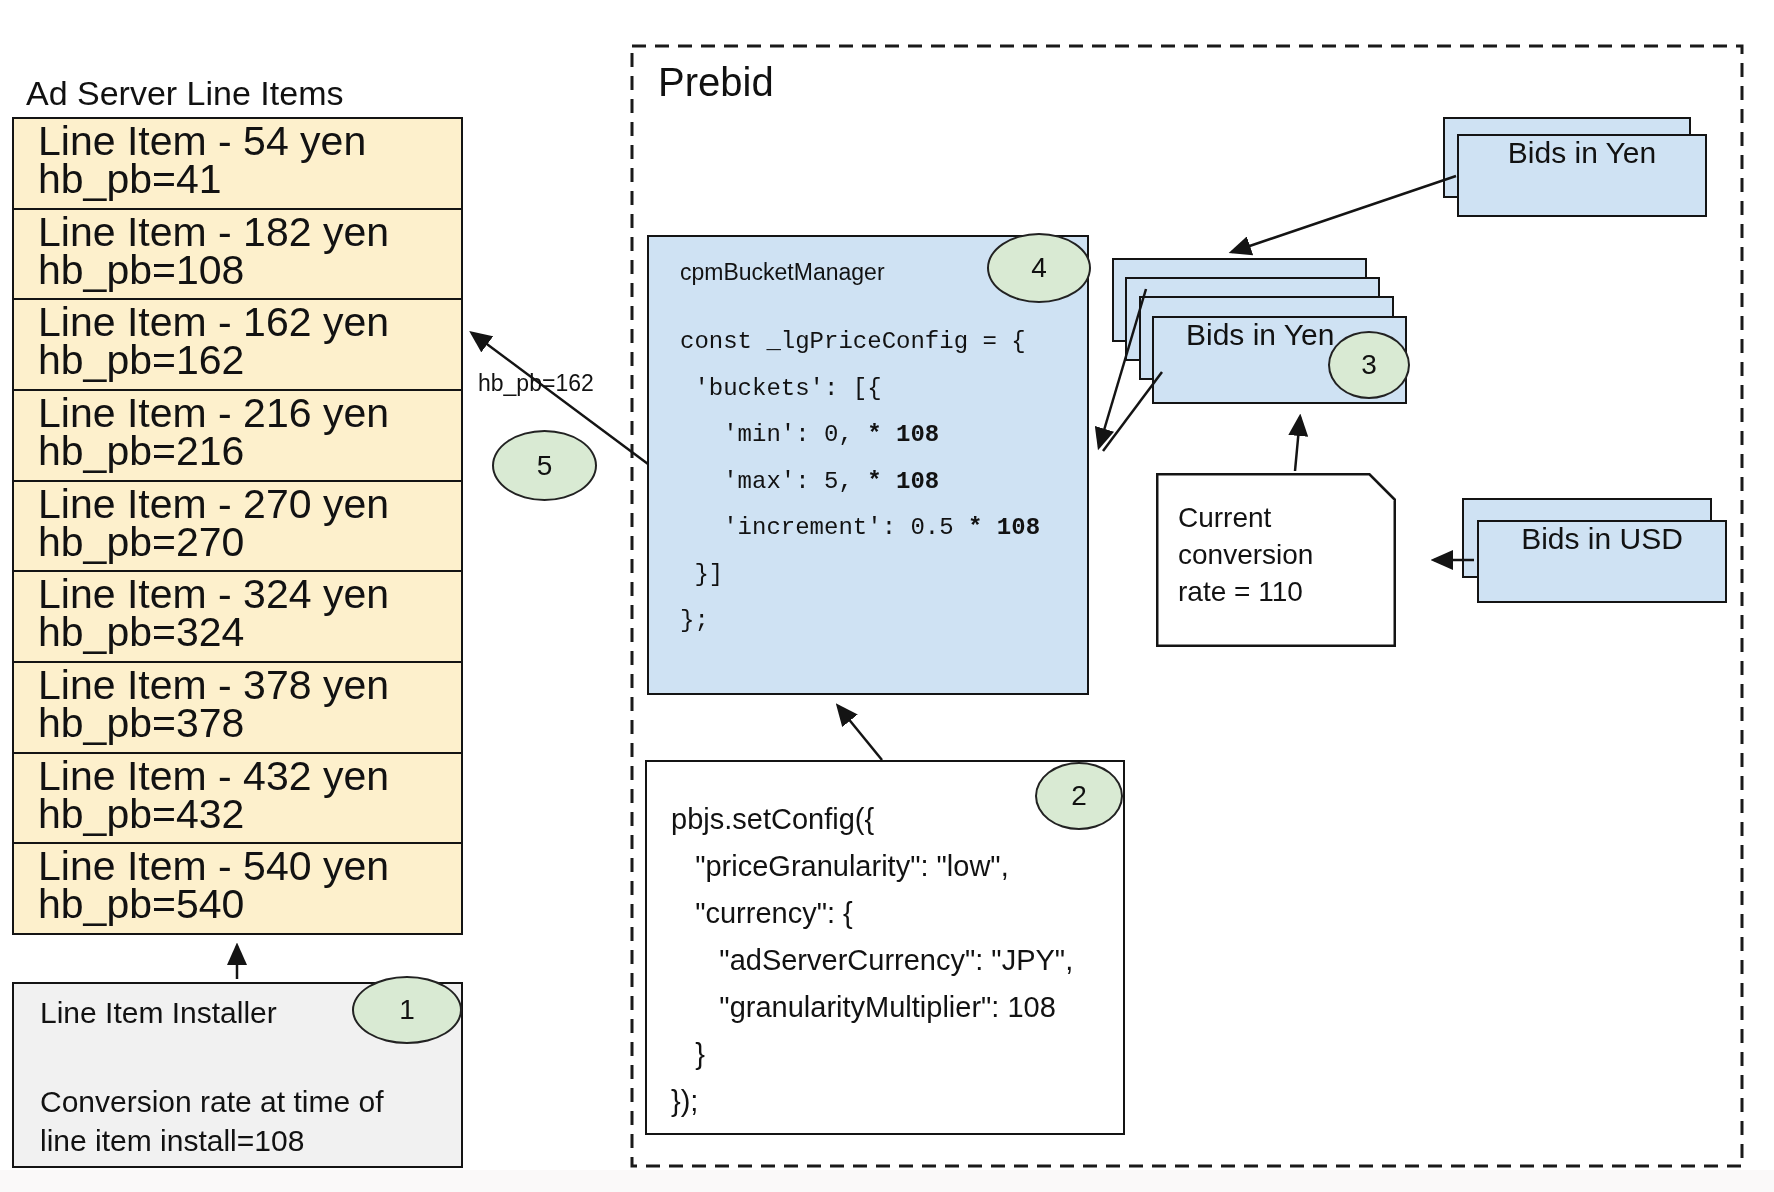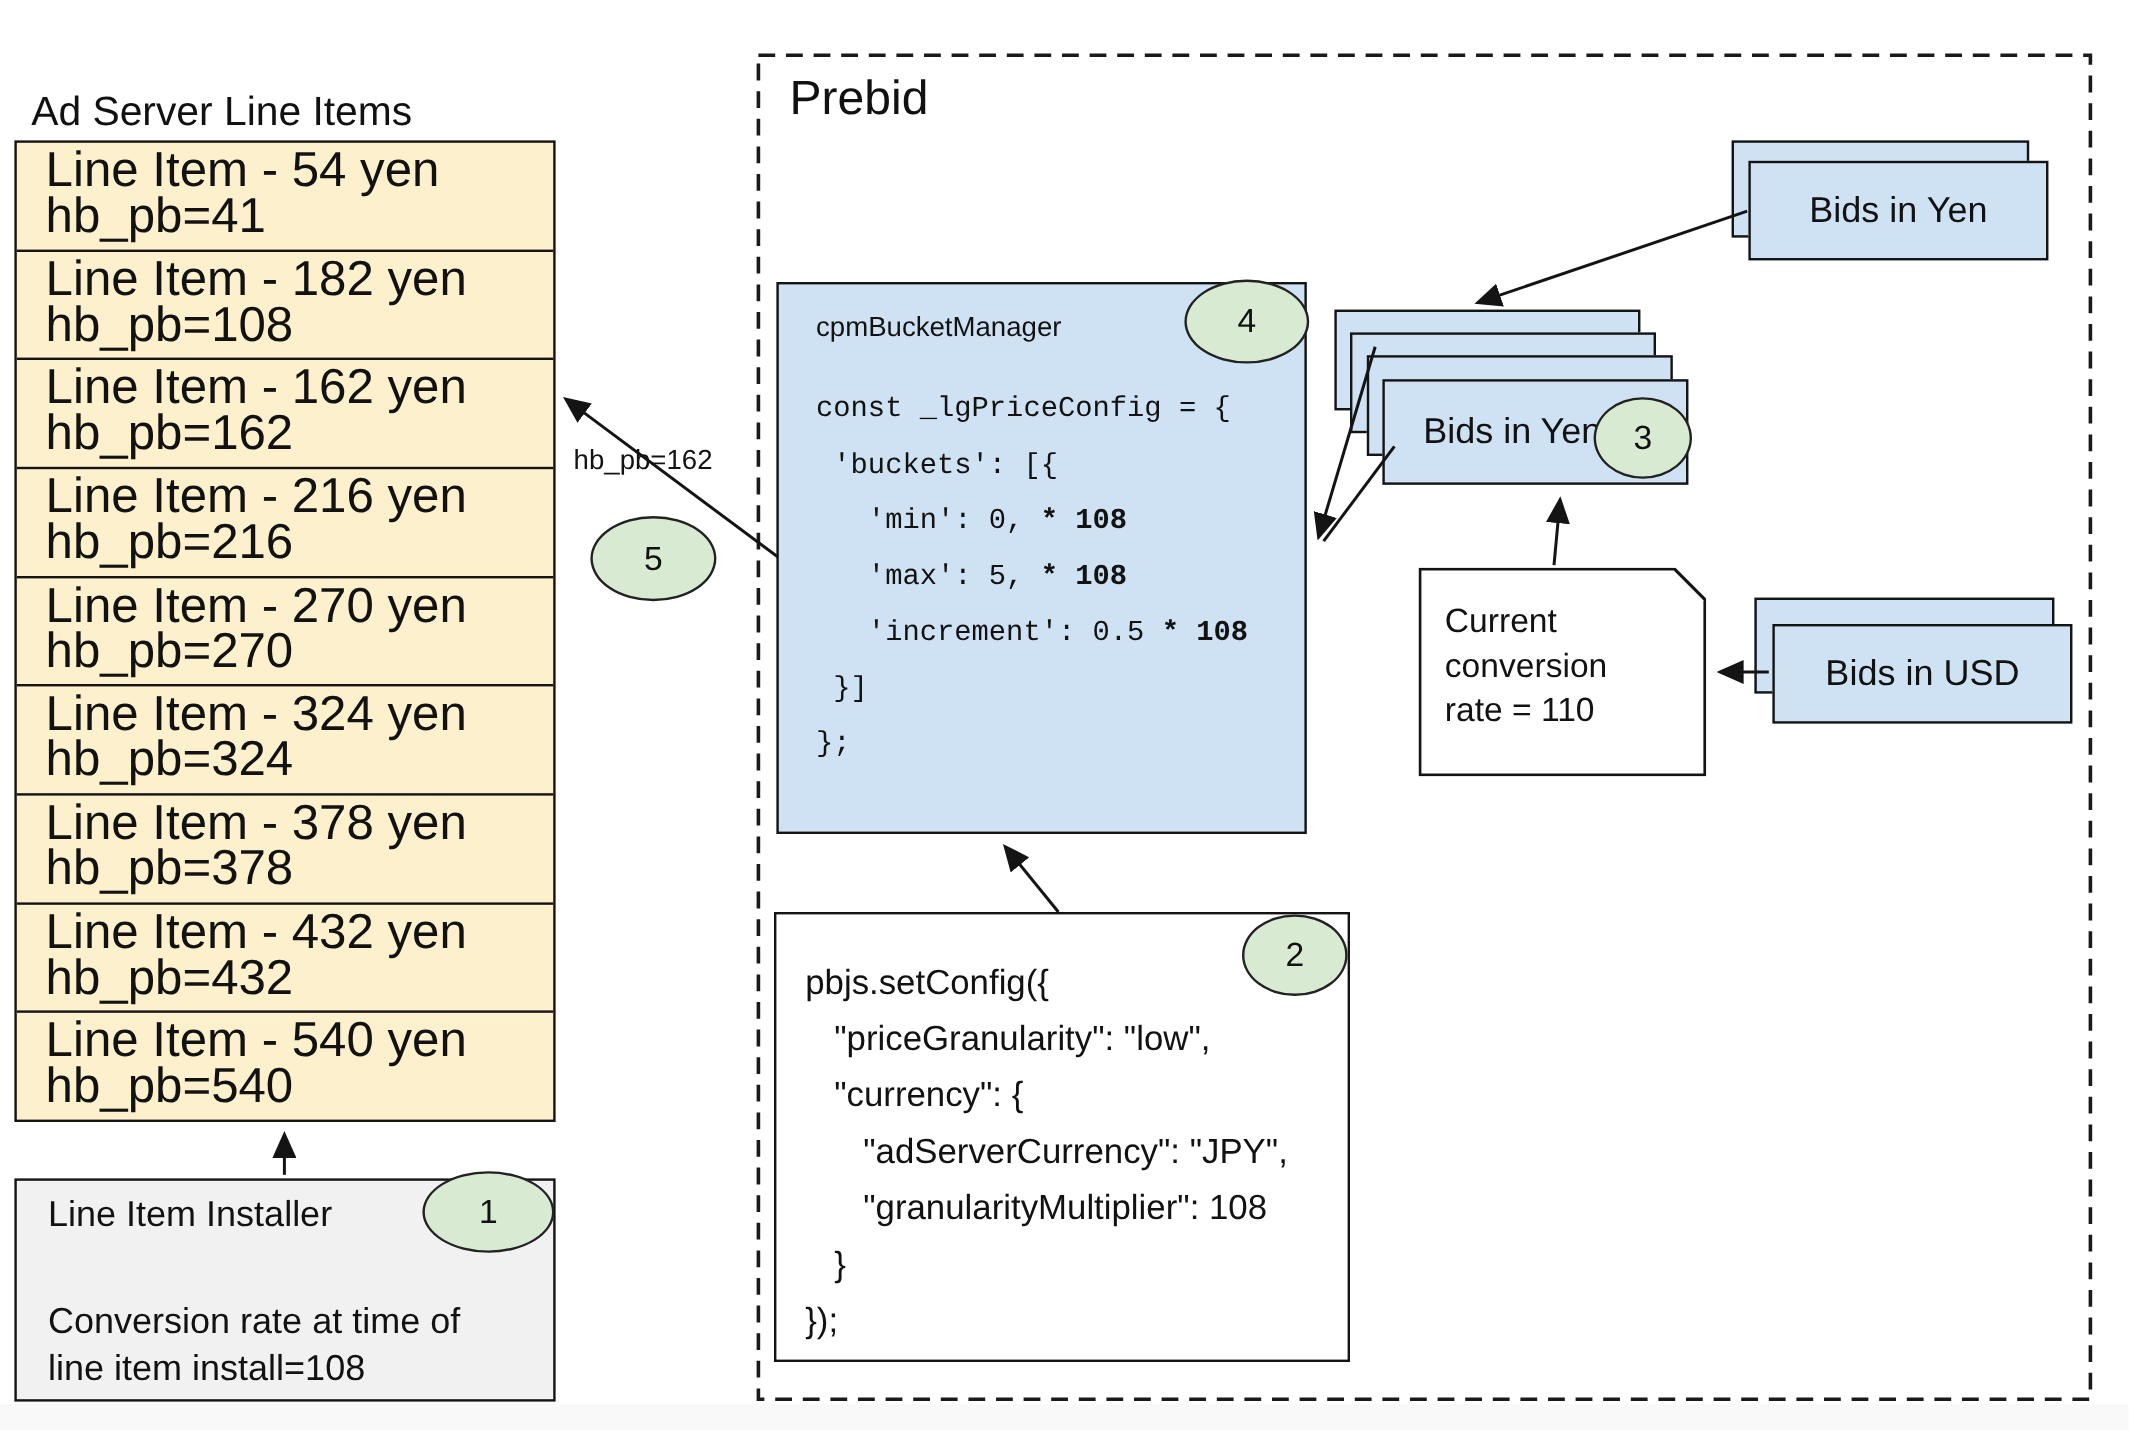--- a/index.html
+++ b/index.html
@@ -37,25 +37,25 @@
   .bcode-line b{font-weight:bold;}
   .codebox-white{
     left:645px;top:760px;width:480px;height:375px;background:#ffffff;
     border:2.5px solid #141414;box-sizing:border-box;
   }
   .wcode{position:absolute;left:24px;top:34px;font-size:29px;}
   .wcode-line{height:47px;line-height:47px;white-space:pre;}
   
   .card{
     background:#cfe2f3;border:2.5px solid #141414;box-sizing:border-box;
-    display:flex;align-items:center;font-size:30px;
+    display:flex;align-items:flex-start;font-size:30px;
   }
   .card.center{justify-content:center;}
   
-  .note-outer{left:1182px;top:473px;width:240px;height:174px;background:#141414;
+  .note-outer{left:1156px;top:473px;width:240px;height:174px;background:#141414;
     -webkit-clip-path:polygon(0 0,214px 0,100% 26px,100% 100%,0 100%);
     clip-path:polygon(0 0,214px 0,100% 26px,100% 100%,0 100%);}
   .note-inner{position:absolute;left:0;top:0;width:240px;height:174px;background:#ffffff;
     -webkit-clip-path:polygon(2.5px 2.5px,212.8px 2.5px,237.5px 27.3px,237.5px 171.5px,2.5px 171.5px);
     clip-path:polygon(2.5px 2.5px,212.8px 2.5px,237.5px 27.3px,237.5px 171.5px,2.5px 171.5px);}
   .note-text{position:absolute;left:22px;top:26px;font-size:28px;line-height:37px;}
   
   .badge{
     background:#d9ead3;border:2.5px solid #222;border-radius:50%;
     display:flex;align-items:center;justify-content:center;

